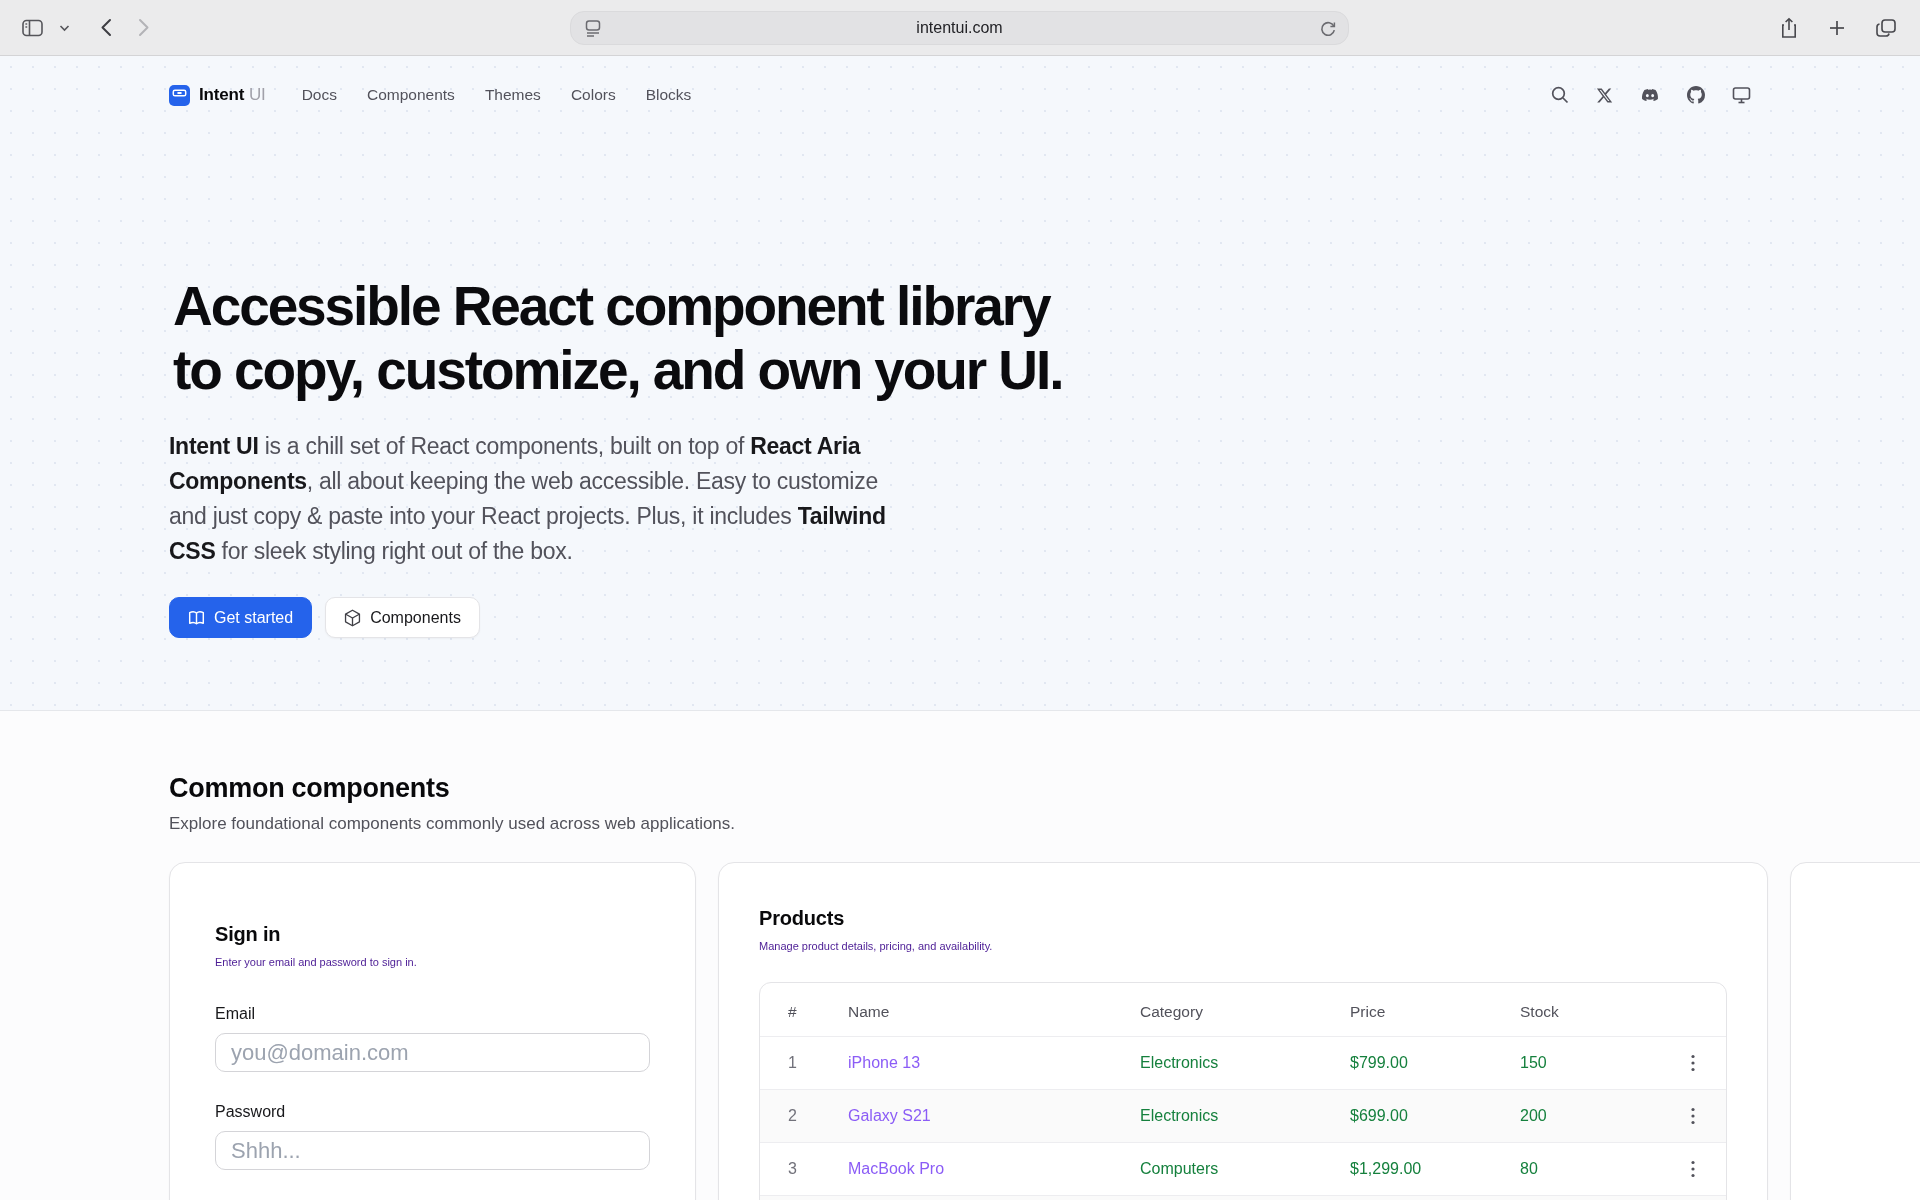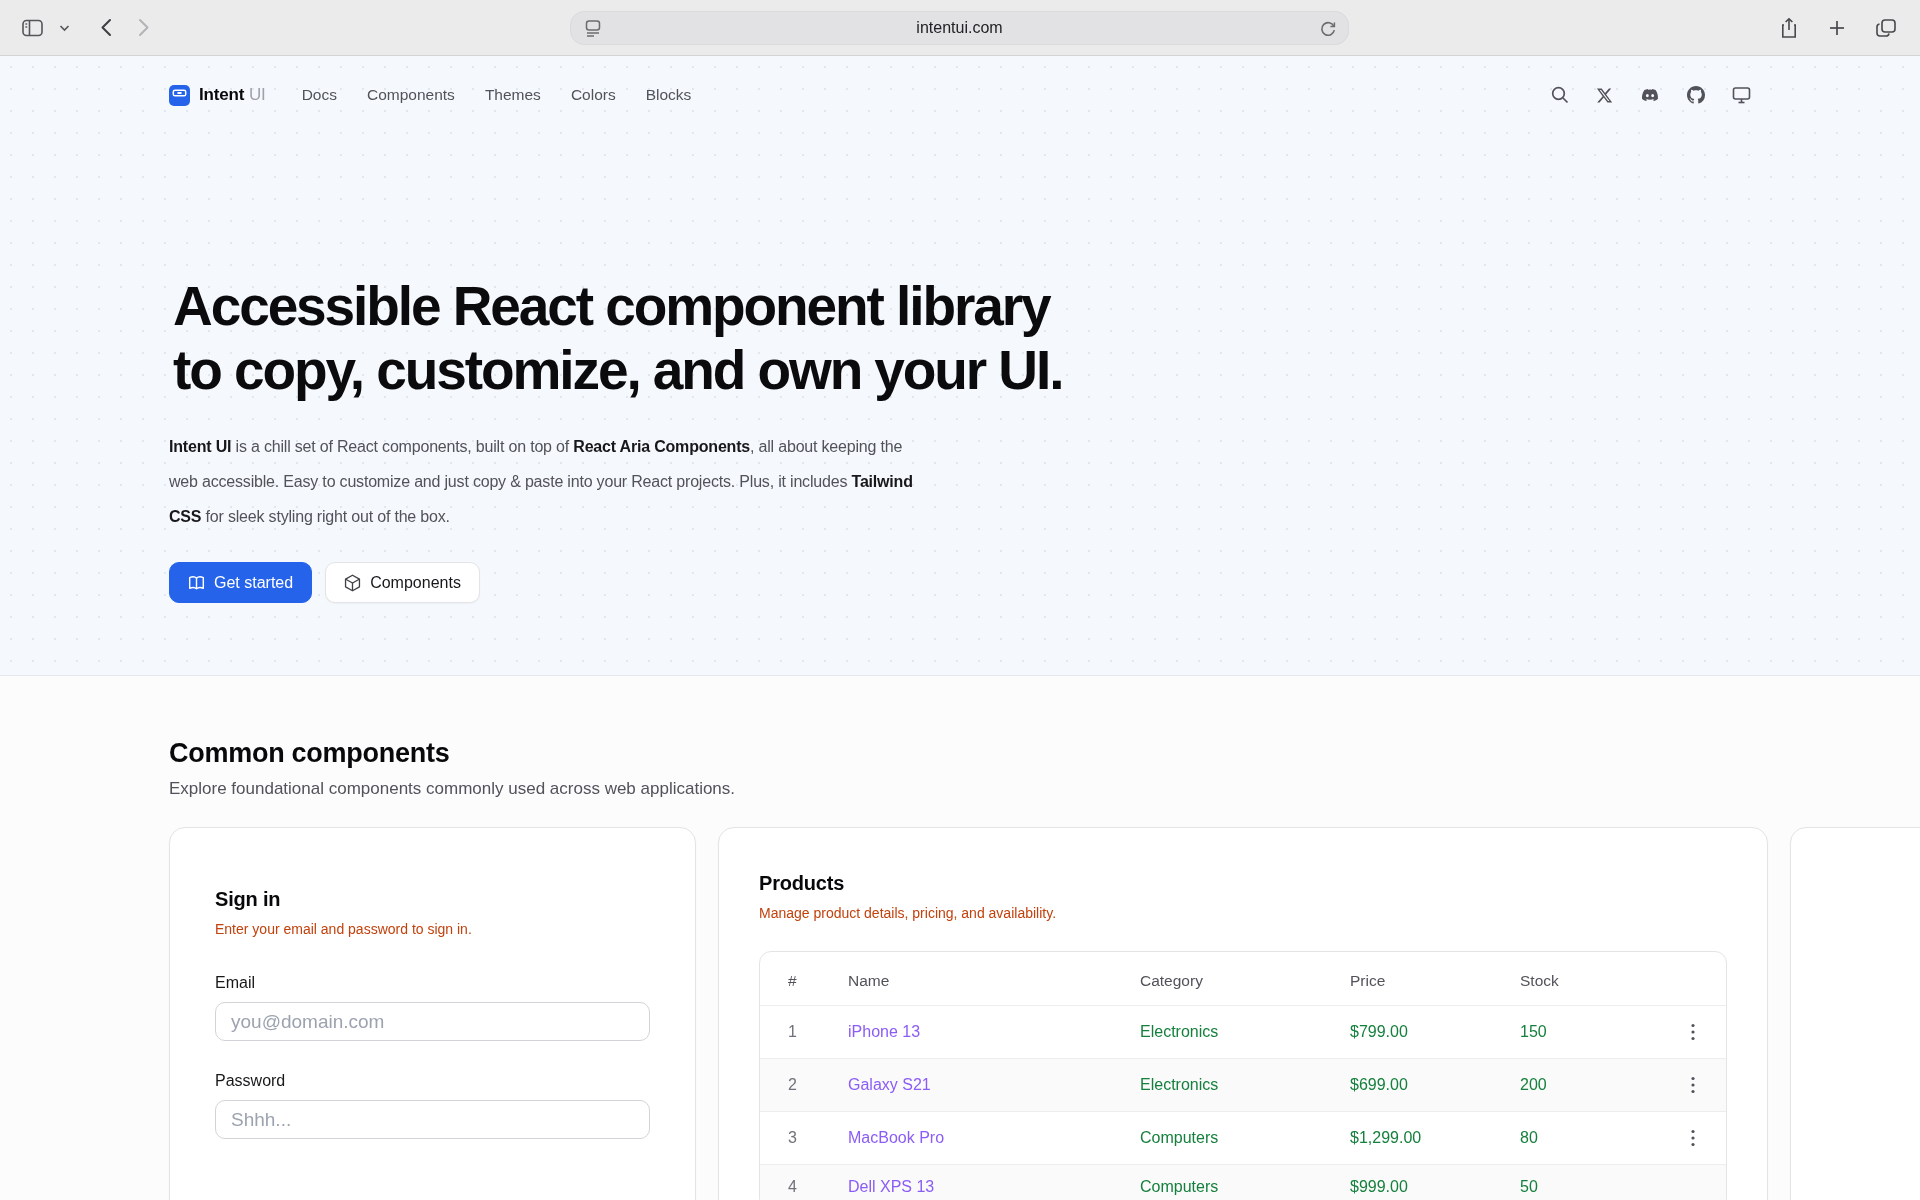--- a/index.html
+++ b/index.html
@@ -49,21 +49,21 @@
   .nav-link { font-size:15.5px; color:#52525b; text-decoration:none; }
   .nav-icons { display:flex; align-items:center; gap:27px; color:#52525b; }
 
   
   .hero { padding-top:156px; }
   .hero h1 {
     margin:4px; font-size:55px; line-height:64px; font-weight:700;
     letter-spacing:-0.038em; color:#0b0b0e;
   }
   .hero-desc {
-    margin:27px 0 0; max-width:748px; font-size:16px; line-height:35px;
+    margin:27px 0 0; max-width:748px; font-size:23px; line-height:35px;
     color:#52525b; letter-spacing:-0.012em;
   }
   .hero-desc .b { color:#18181b; font-weight:700; }
   .hero-buttons { margin-top:28px; display:flex; gap:13px; }
   .btn {
     height:41px; border-radius:10px; font-size:16px; font-weight:500;
     display:inline-flex; align-items:center; gap:9px; padding:4px 18px;
     font-family:inherit; cursor:pointer;
   }
   .btn-primary { background:#2563eb; border:1px solid #2563eb; color:#fff; }
@@ -75,29 +75,29 @@
   .components-section { padding-top:62px; }
   .section-title { margin:0; font-size:27px; font-weight:700; color:#09090b; letter-spacing:-0.01em; }
   .section-sub { margin:10px 0 0; font-size:17px; color:#52525b; }
 
   .cards-row { margin-top:28px; padding-left:169px; display:flex; gap:22px; align-items:flex-start; }
   .card {
     background:#fff; border:1px solid #e4e4e7; border-radius:16px;
     box-shadow:0 1px 2px rgba(9,9,11,0.04); flex:none;
   }
   .card h3 { margin:0; font-size:20px; font-weight:700; color:#09090b; letter-spacing:-0.01em; }
-  .card-sub { margin:10px 0 0; font-size:14px; color:#c2410c; }
+  .card-sub { margin:10px 0 0; font-size:11px; color:#4c1d95; }
 
   .card-signin { width:527px; height:520px; padding:60px 45px; }
   .field { margin-top:37px; }
   .field + .field { margin-top:31px; }
   .field-label { display:block; font-size:16px; font-weight:500; color:#18181b; }
   .text-input {
     margin-top:10px; width:100%; height:39px; border:1px solid #d4d4d8;
-    border-radius:10px; padding:0 15px; font-size:19px; color:#18181b;
+    border-radius:10px; padding:0 15px; font-size:22px; color:#18181b;
     background:#fff; font-family:inherit; outline:none;
   }
   .text-input::placeholder { color:#9ca3af; }
 
   .card-products { width:1050px; height:560px; padding:44px 40px; }
   .table-wrap { margin-top:30px; border:1px solid #e4e4e7; border-radius:12px; overflow:hidden; background:#fff; }
   table.products { width:100%; border-collapse:collapse; }
   table.products th {
     text-align:left; font-weight:500; font-size:15.5px; color:#52525b;
     padding:20px 0 15px;

